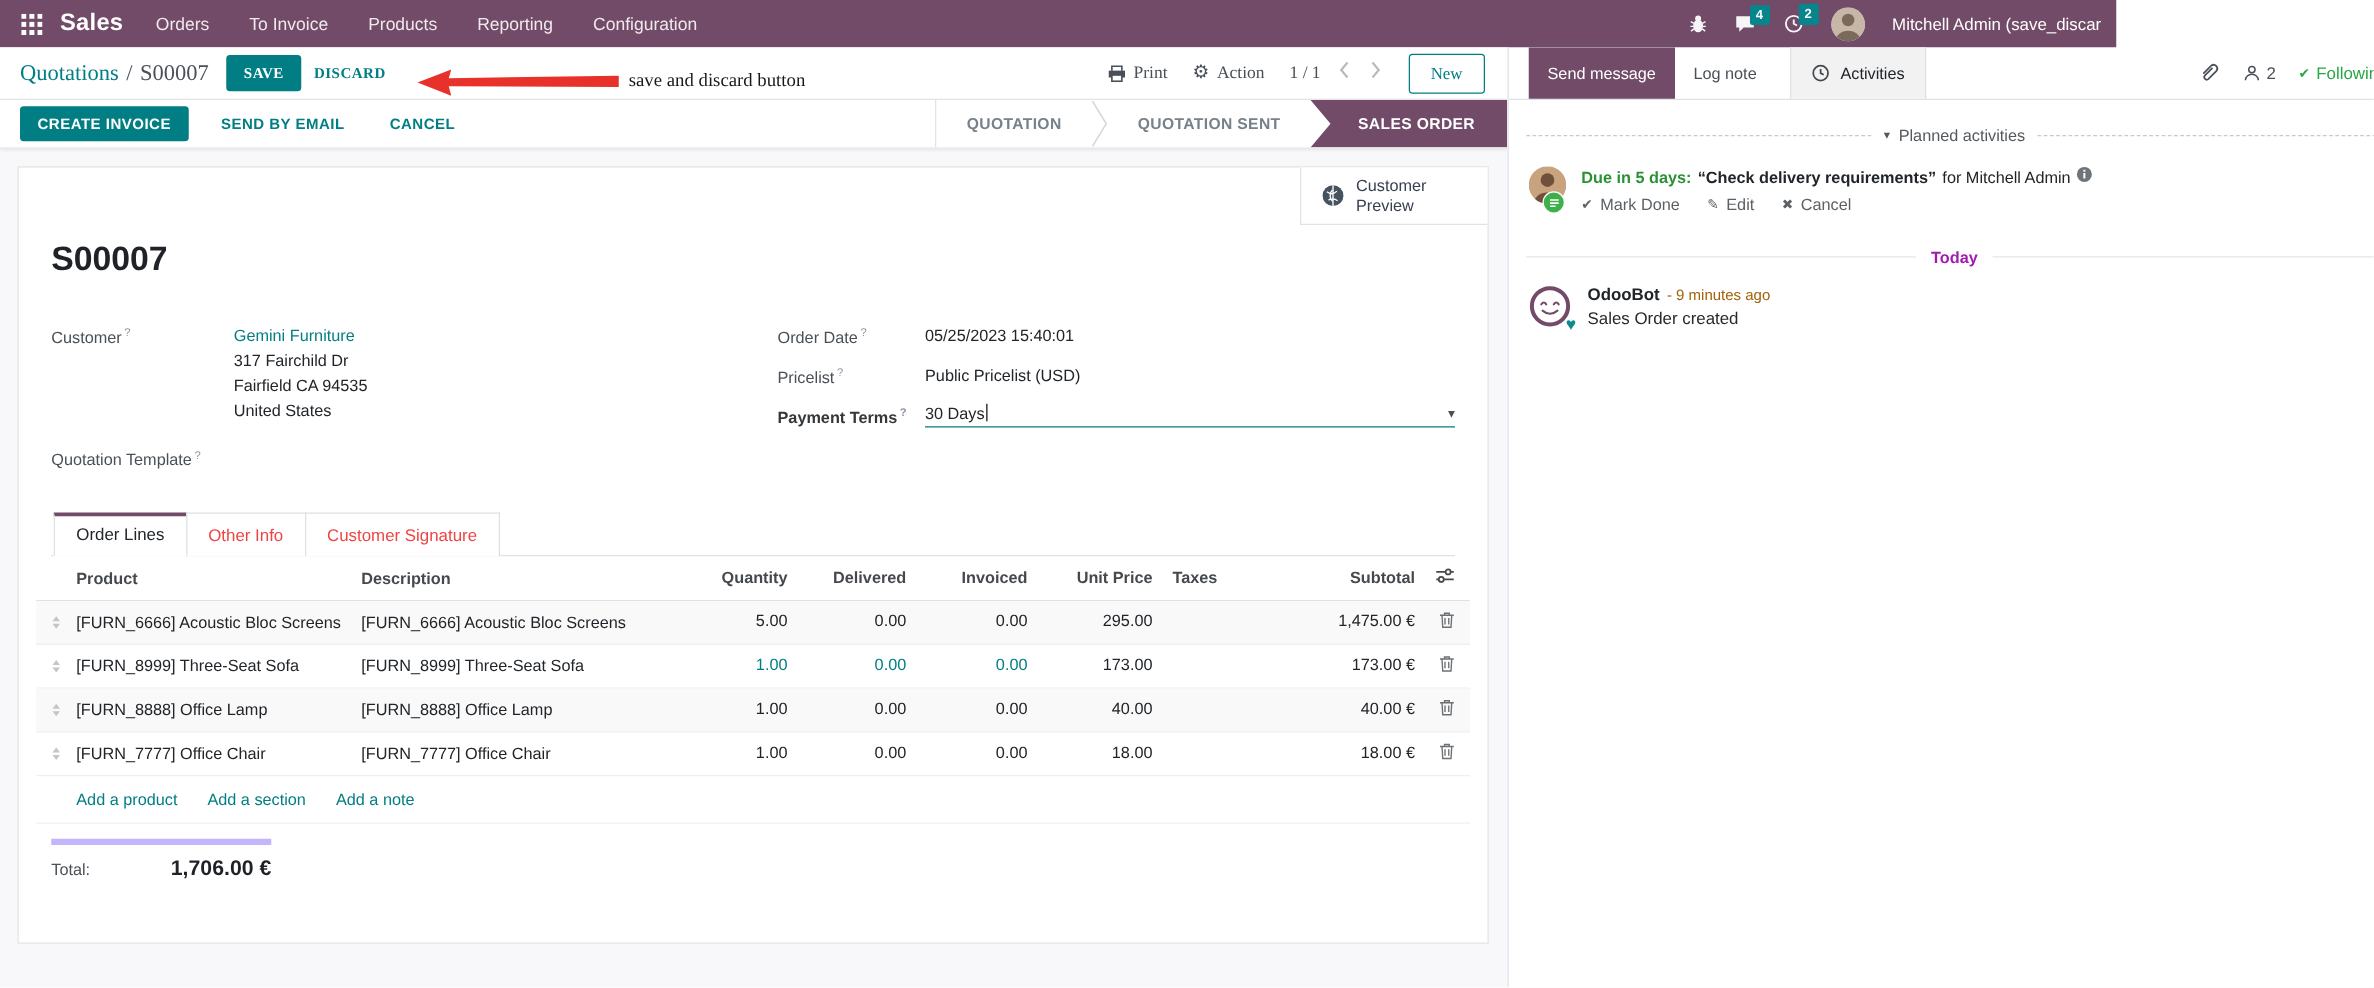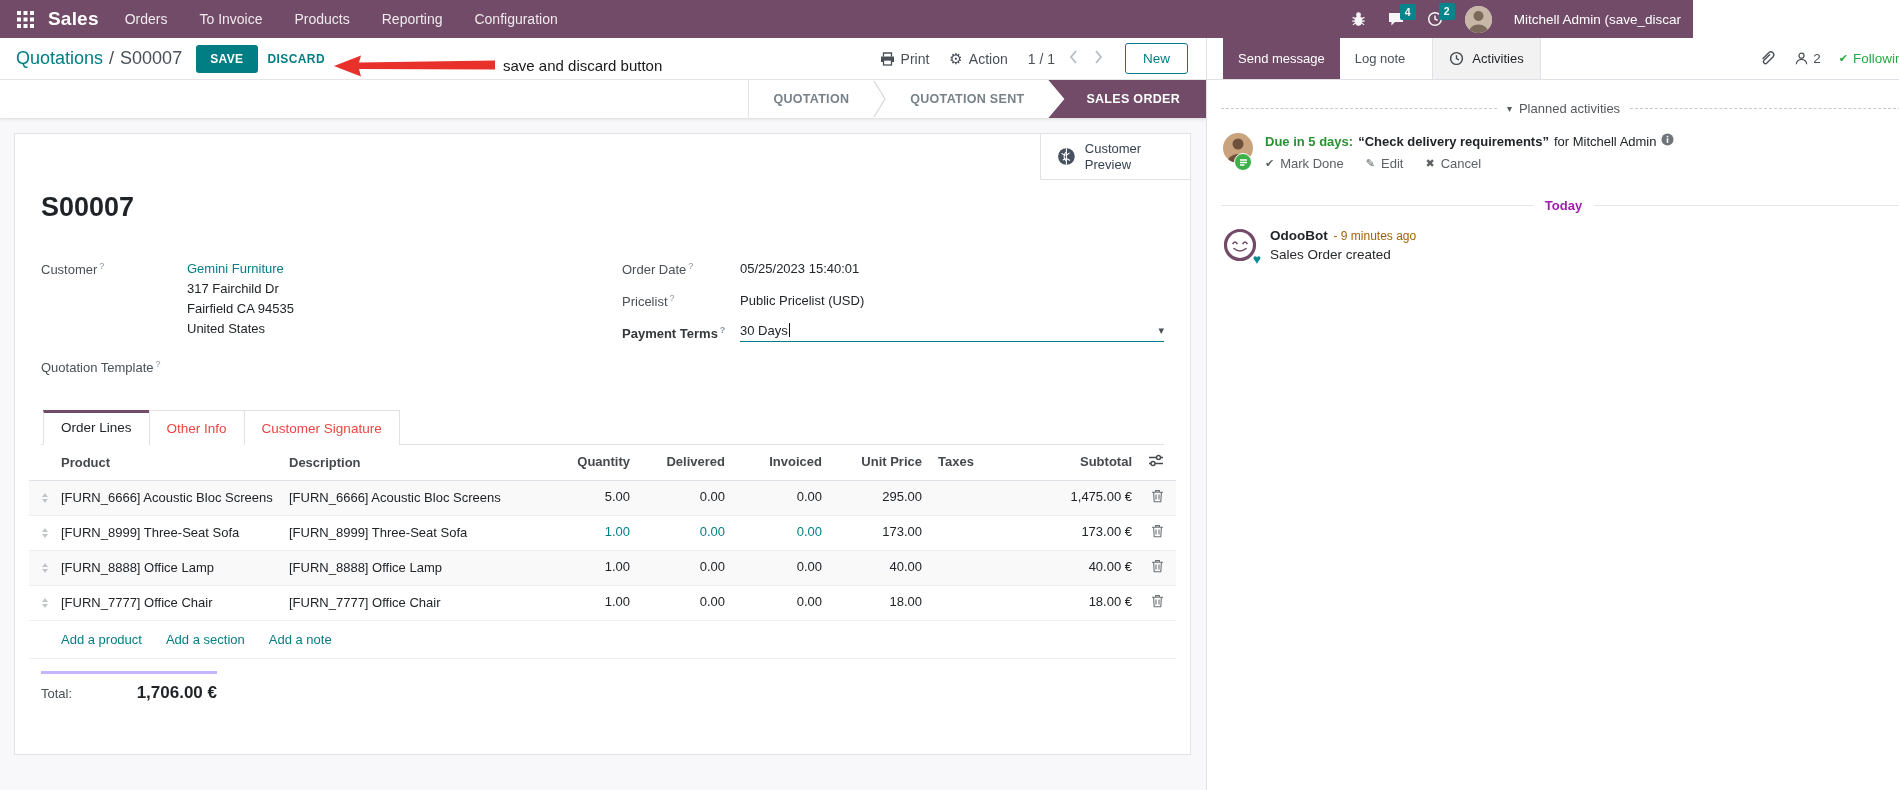--- a/index.html
+++ b/index.html
@@ -27,21 +27,21 @@
     font-size: 10.5px; line-height: 1; padding: 3px 5px; border-radius: 2px; font-weight: 700;
   }
   .nav-avatar { width: 27px; height: 27px; border-radius: 50%; overflow: hidden; background: #cdd4da; display: block; }
   .nav-user { font-size: 13.5px; white-space: nowrap; }
 
   
   .left-region { position: absolute; left: 0; top: 38px; width: 1206px; height: 752px; background: #f8f8fa; }
 
   .control-row {
     position: absolute; left: 0; top: 0; width: 100%; height: 42px; background: #fff;
-    border-bottom: 1px solid #e8e8e8; display: flex; align-items: center; padding: 0 16px;
+    border-bottom: 1px solid #e8e8e8; display: flex; align-items: center; padding: 0 16px; font-family: Liberation Serif, serif;
   }
   .breadcrumb { font-size: 18px; color: #495057; display: flex; align-items: baseline; gap: 6px; white-space: nowrap; }
   .breadcrumb .bc-link { color: #017E84; cursor: pointer; }
   .btn-primary {
     background: #017E84; color: #fff; font-size: 12px; font-weight: 700; letter-spacing: .4px;
     padding: 7px 14px; border-radius: 3px;
   }
   .btn-flat { color: #017E84; font-size: 12px; font-weight: 700; letter-spacing: .4px; padding: 7px 10px; }
   .save-btn { margin-left: 14px; }
   .cp-right { margin-left: auto; display: flex; align-items: center; gap: 20px; color: #495057; font-size: 14px; padding-right: 2px; }
@@ -127,21 +127,21 @@
   .c-tax { width: 86px; flex: none; padding-left: 16px; }
   .c-sub { width: 124px; flex: none; text-align: right; }
   .c-act { width: 44px; flex: none; display: flex; justify-content: flex-end; padding-right: 12px; color: #6d7175; }
   .edited { color: #017E84; }
   .ofoot { display: flex; gap: 24px; padding: 11px 0 11px 32px; border-bottom: 1px solid #efefef; }
   .ofoot a { color: #017E84; cursor: pointer; text-decoration: none; }
 
   
   .bottom-flex { display: flex; align-items: flex-start; margin-top: 12px; }
   .terms { color: #b6bcc2; font-size: 14px; padding: 16px 0 0 16px; flex: 1; }
-  .total-box { width: 176px; margin-right: -4px; border-top: 3px solid #c4b5fd; padding-top: 9px; display: flex; justify-content: space-between; align-items: baseline; }
+  .total-box { width: 176px; margin-right: -4px; border-top: 5px solid #c4b5fd; padding-top: 9px; display: flex; justify-content: space-between; align-items: baseline; }
   .total-label { font-size: 13px; color: #495057; }
   .total-value { font-size: 17px; font-weight: 700; color: #1f2328; }
 
   
   .chatter { position: absolute; left: 1206px; top: 38px; width: 714px; height: 752px; background: #fff; border-left: 1px solid #dee2e6; }
   .ch-header { height: 42px; display: flex; align-items: stretch; border-bottom: 1px solid #dee2e6; padding-left: 16px; }
   .ch-send { background: #714B67; color: #fff; font-size: 13px; font-weight: 500; padding: 0 15px; display: flex; align-items: center; }
   .ch-log { color: #495057; font-size: 13px; font-weight: 500; padding: 0 15px; display: flex; align-items: center; }
   .ch-acts {
     margin-left: 12px; background: #f2f2f3; border-left: 1px solid #dee2e6; border-right: 1px solid #dee2e6;
@@ -284,20 +284,25 @@
                 <path d="M2 1l5 6-5 6"></path>
               </svg>
           </button>
         </span>
       </div>
       <button class="btn-new">New</button>
     </div>
   </div>
 
   <div class="status-row">
+    <div class="status-btns">
+      <button class="btn-primary">CREATE INVOICE</button>
+      <button class="btn-flat">SEND BY EMAIL</button>
+      <button class="btn-flat">CANCEL</button>
+    </div>
     <div class="statusbar">
       <button class="st-item">QUOTATION</button>
       <span class="st-sep">
         <svg width="13" height="38" viewBox="0 0 13 38" fill="none" stroke="#d7d7d7" stroke-width="1.2">
             <path d="M1 1l11 18L1 37"></path>
           </svg>
       </span>
       <button class="st-item">QUOTATION SENT</button>
       <button class="st-item st-active">SALES ORDER</button>
     </div>

